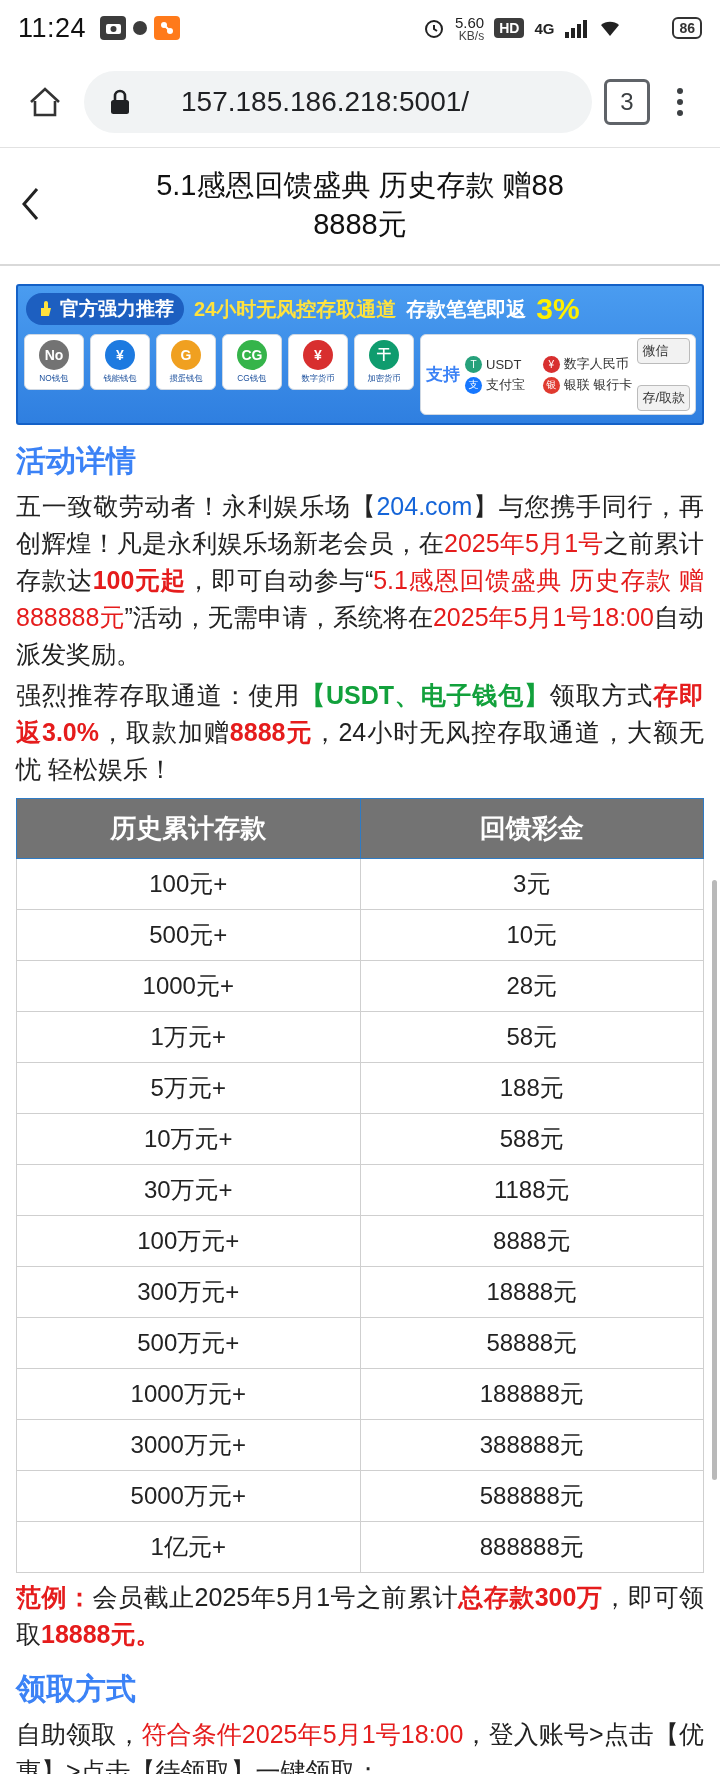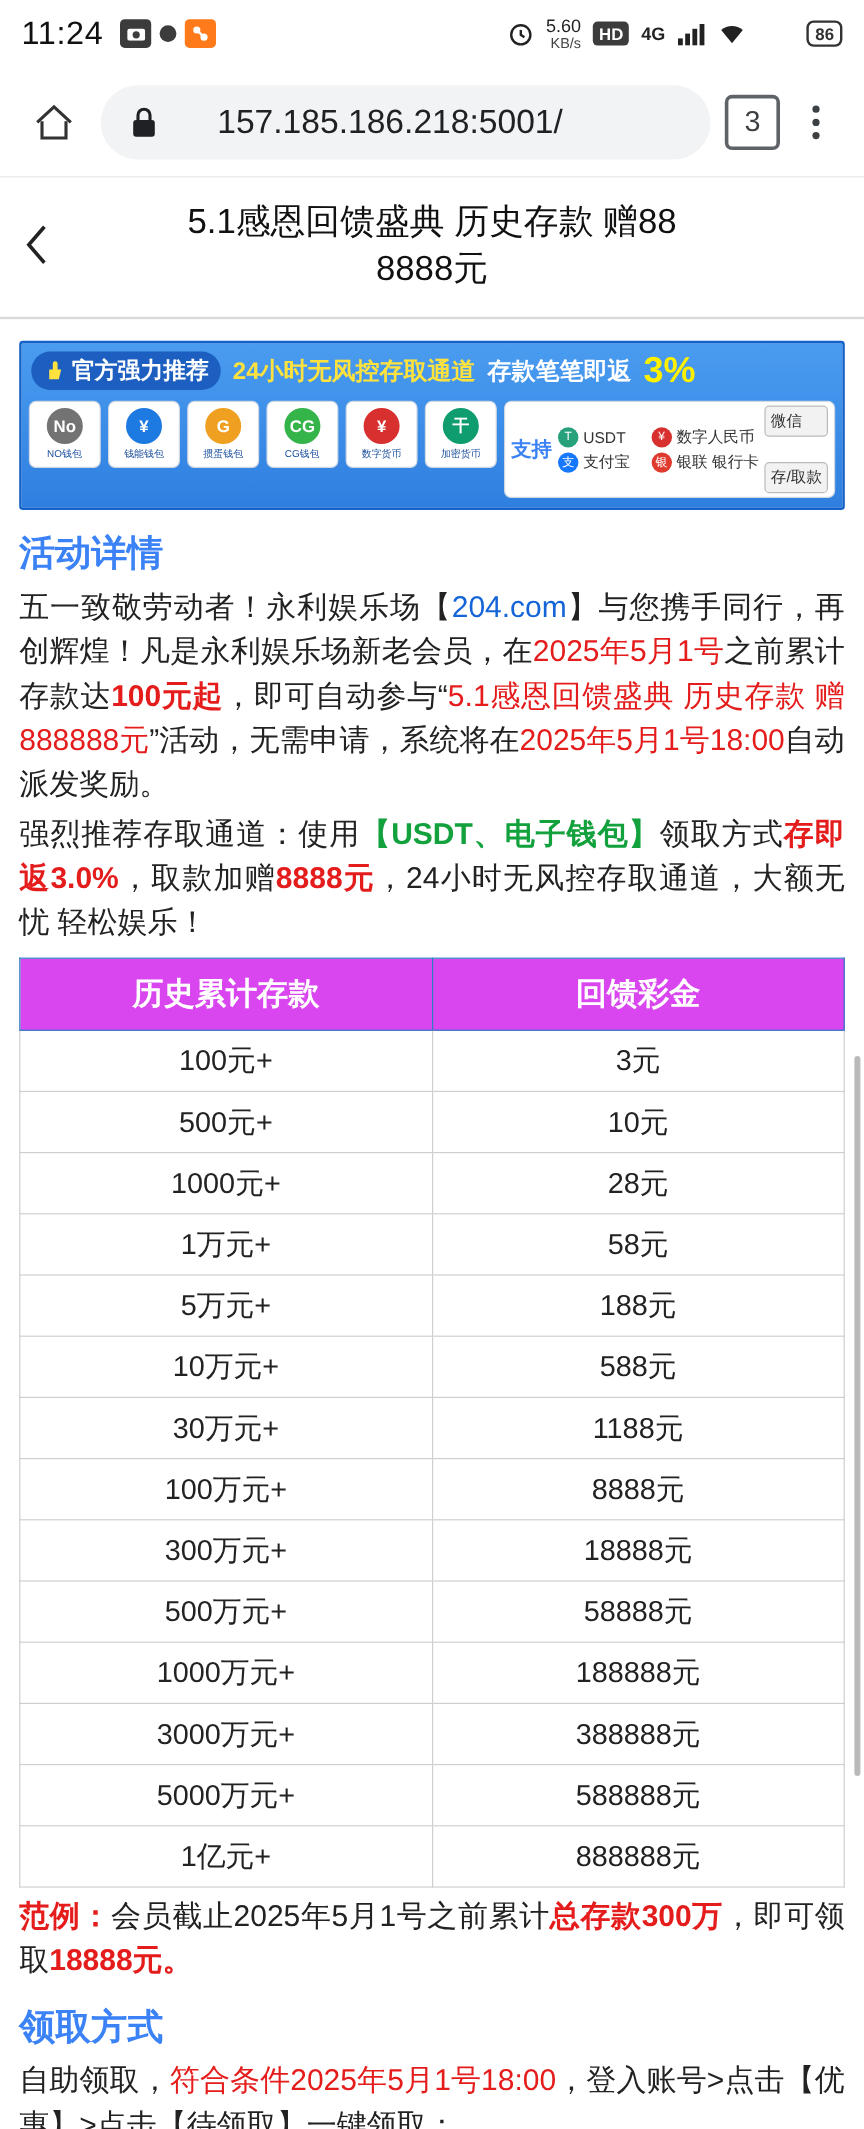--- a/index.html
+++ b/index.html
@@ -177,21 +177,21 @@
   .bold { font-weight: bold; }
 
   
   table.reward {
     width: 100%;
     border-collapse: collapse;
     margin: 10px 0 6px 0;
     table-layout: fixed;
   }
   table.reward th {
-    background: #d946ef;
+    background: #737373;
     color: #fff;
     font-size: 26px;
     font-weight: bold;
     padding: 12px 0;
     border: 1px solid #2f7bc4;
     margin-left: 42px;
   }
   table.reward td {
     border: 1px solid #cfcfcf;
     text-align: center;

